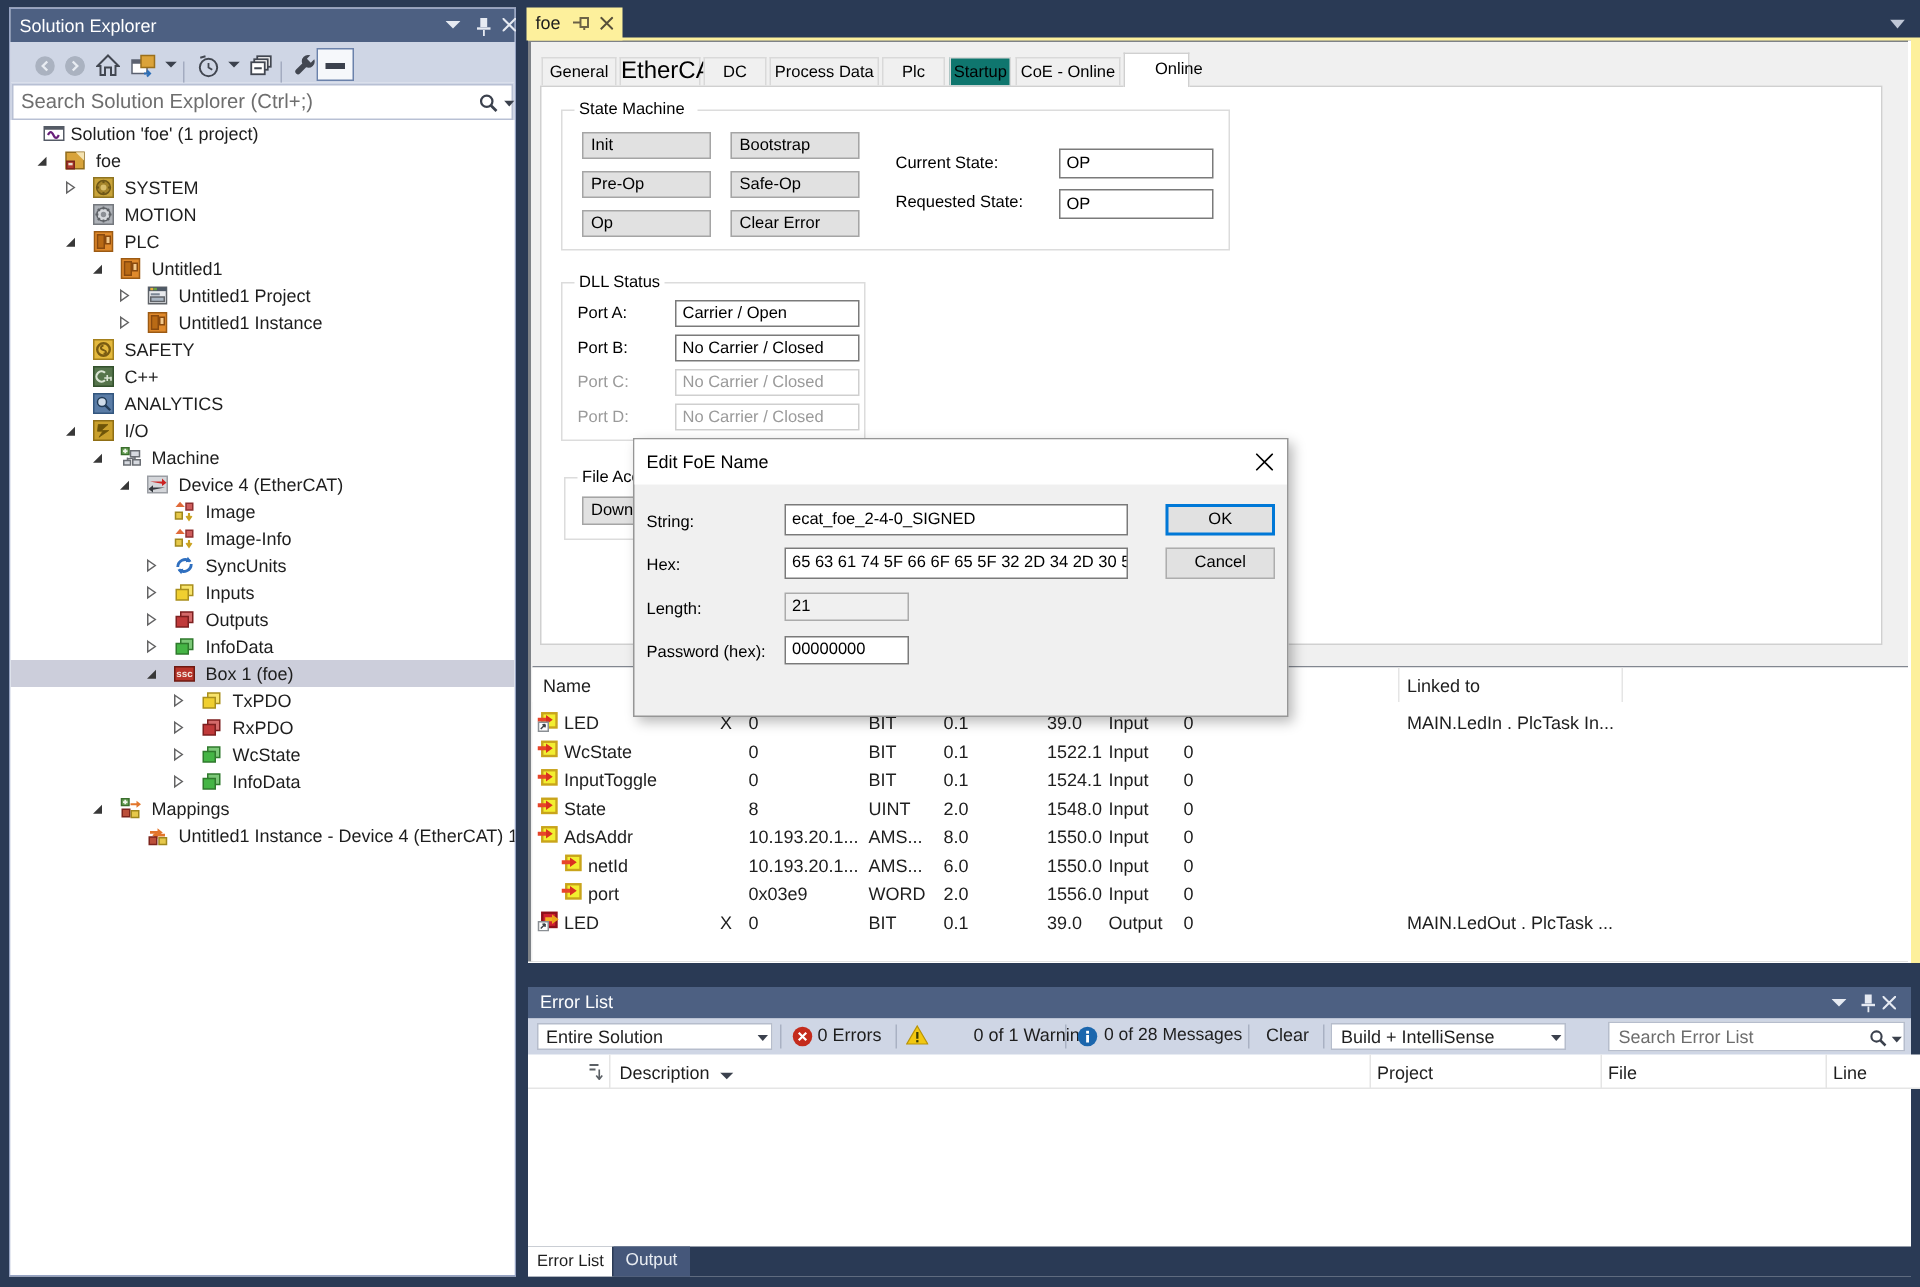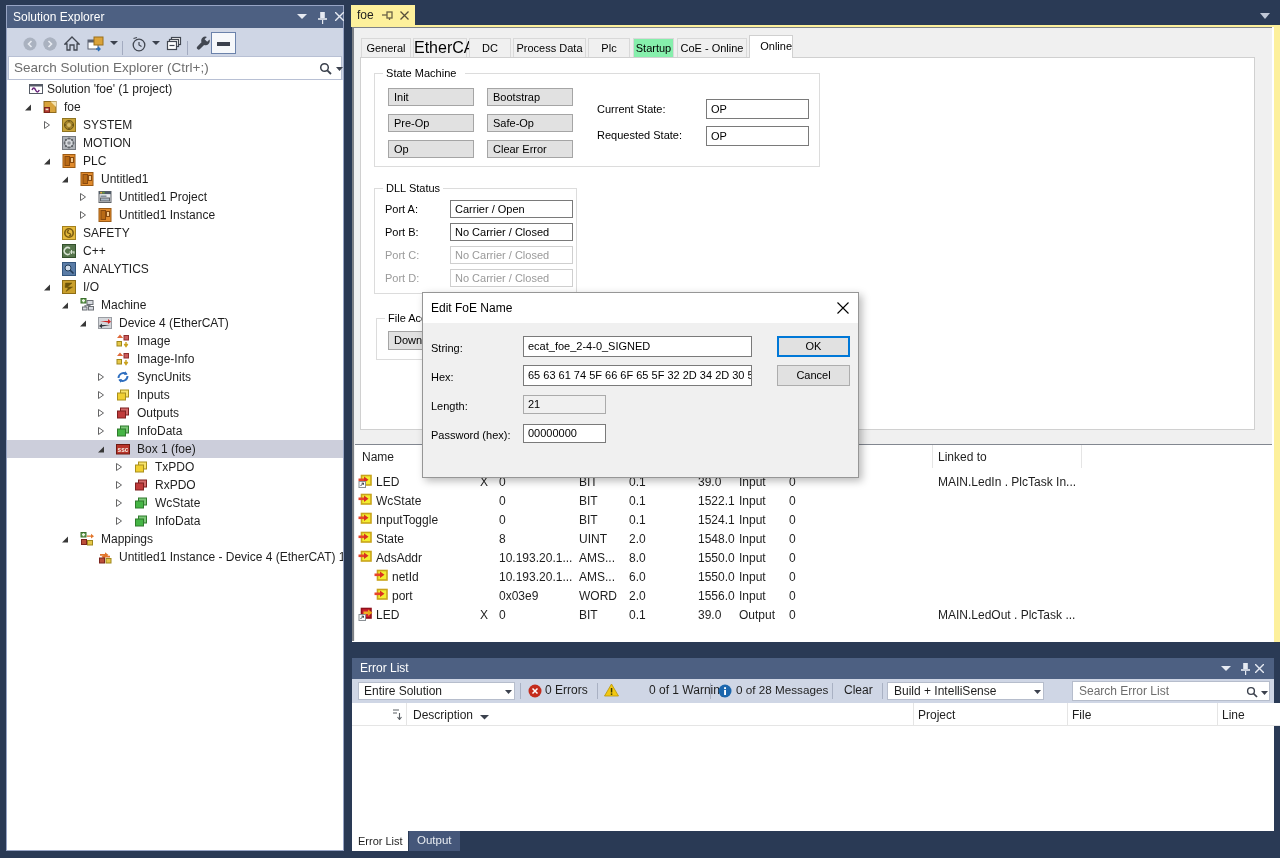--- a/index.html
+++ b/index.html
@@ -394,28 +394,28 @@
             </div>
 <div class="ab" style="left:114px;top:10px;width:42px;height:19px;background:#f0f0f0;border:1px solid #d9d9d9;border-bottom:none;">
               <div style="text-align:center;font-size:11px;color:#000;line-height:18px;white-space:nowrap;">DC</div>
             </div>
 <div class="ab" style="left:158px;top:10px;width:73px;height:19px;background:#f0f0f0;border:1px solid #d9d9d9;border-bottom:none;">
               <div style="text-align:center;font-size:11px;color:#000;line-height:18px;white-space:nowrap;">Process Data</div>
             </div>
 <div class="ab" style="left:233px;top:10px;width:42px;height:19px;background:#f0f0f0;border:1px solid #d9d9d9;border-bottom:none;">
               <div style="text-align:center;font-size:11px;color:#000;line-height:18px;white-space:nowrap;">Plc</div>
             </div>
-<div class="ab" style="left:278px;top:10px;width:41px;height:19px;background:#86efac;border:1px solid #d9d9d9;border-bottom:none;">
+<div class="ab" style="left:278px;top:10px;width:41px;height:19px;background:#0f766e;border:1px solid #d9d9d9;border-bottom:none;">
               <div style="text-align:center;font-size:11px;color:#000;line-height:18px;white-space:nowrap;">Startup</div>
             </div>
 <div class="ab" style="left:322px;top:10px;width:70px;height:19px;background:#f0f0f0;border:1px solid #d9d9d9;border-bottom:none;">
               <div style="text-align:center;font-size:11px;color:#000;line-height:18px;white-space:nowrap;">CoE - Online</div>
             </div>
 <div class="ab" style="left:394px;top:7px;width:44px;height:23px;background:#fff;border:1px solid #d0d0d0;border-bottom:none;z-index:3;">
-              <div style="text-align:right;font-size:11px;color:#000;line-height:20px;">Online</div>
+              <div style="text-align:left;font-size:11px;color:#000;line-height:20px;padding-left:20px;">Online</div>
             </div>
 <div class="ab" style="left:5px;top:29px;width:895px;height:373px;background:#fff;border:1px solid #d0d0d0;z-index:2;"></div>
 <div class="ab" style="left:19px;top:45px;width:446px;height:94px;border:1px solid #dcdcdc;z-index:4;"></div>
             <div class="ab" style="left:28px;top:38px;width:82px;height:14px;background:#fff;z-index:5;font-size:11px;color:#000;line-height:14px;white-space:nowrap;">&nbsp;State Machine</div>
 <div class="ab" style="left:33px;top:60px;width:86px;height:18px;background:#e1e1e1;border:1px solid #a5a5a5;z-index:6;font-size:11px;color:#000;line-height:16px;padding-left:5px;white-space:nowrap;">Init</div>
 <div class="ab" style="left:132px;top:60px;width:86px;height:18px;background:#e1e1e1;border:1px solid #a5a5a5;z-index:6;font-size:11px;color:#000;line-height:16px;padding-left:5px;white-space:nowrap;">Bootstrap</div>
 <div class="ab" style="left:33px;top:86px;width:86px;height:18px;background:#e1e1e1;border:1px solid #a5a5a5;z-index:6;font-size:11px;color:#000;line-height:16px;padding-left:5px;white-space:nowrap;">Pre-Op</div>
 <div class="ab" style="left:132px;top:86px;width:86px;height:18px;background:#e1e1e1;border:1px solid #a5a5a5;z-index:6;font-size:11px;color:#000;line-height:16px;padding-left:5px;white-space:nowrap;">Safe-Op</div>
 <div class="ab" style="left:33px;top:112px;width:86px;height:18px;background:#e1e1e1;border:1px solid #a5a5a5;z-index:6;font-size:11px;color:#000;line-height:16px;padding-left:5px;white-space:nowrap;">Op</div>
 <div class="ab" style="left:132px;top:112px;width:86px;height:18px;background:#e1e1e1;border:1px solid #a5a5a5;z-index:6;font-size:11px;color:#000;line-height:16px;padding-left:5px;white-space:nowrap;">Clear Error</div>

